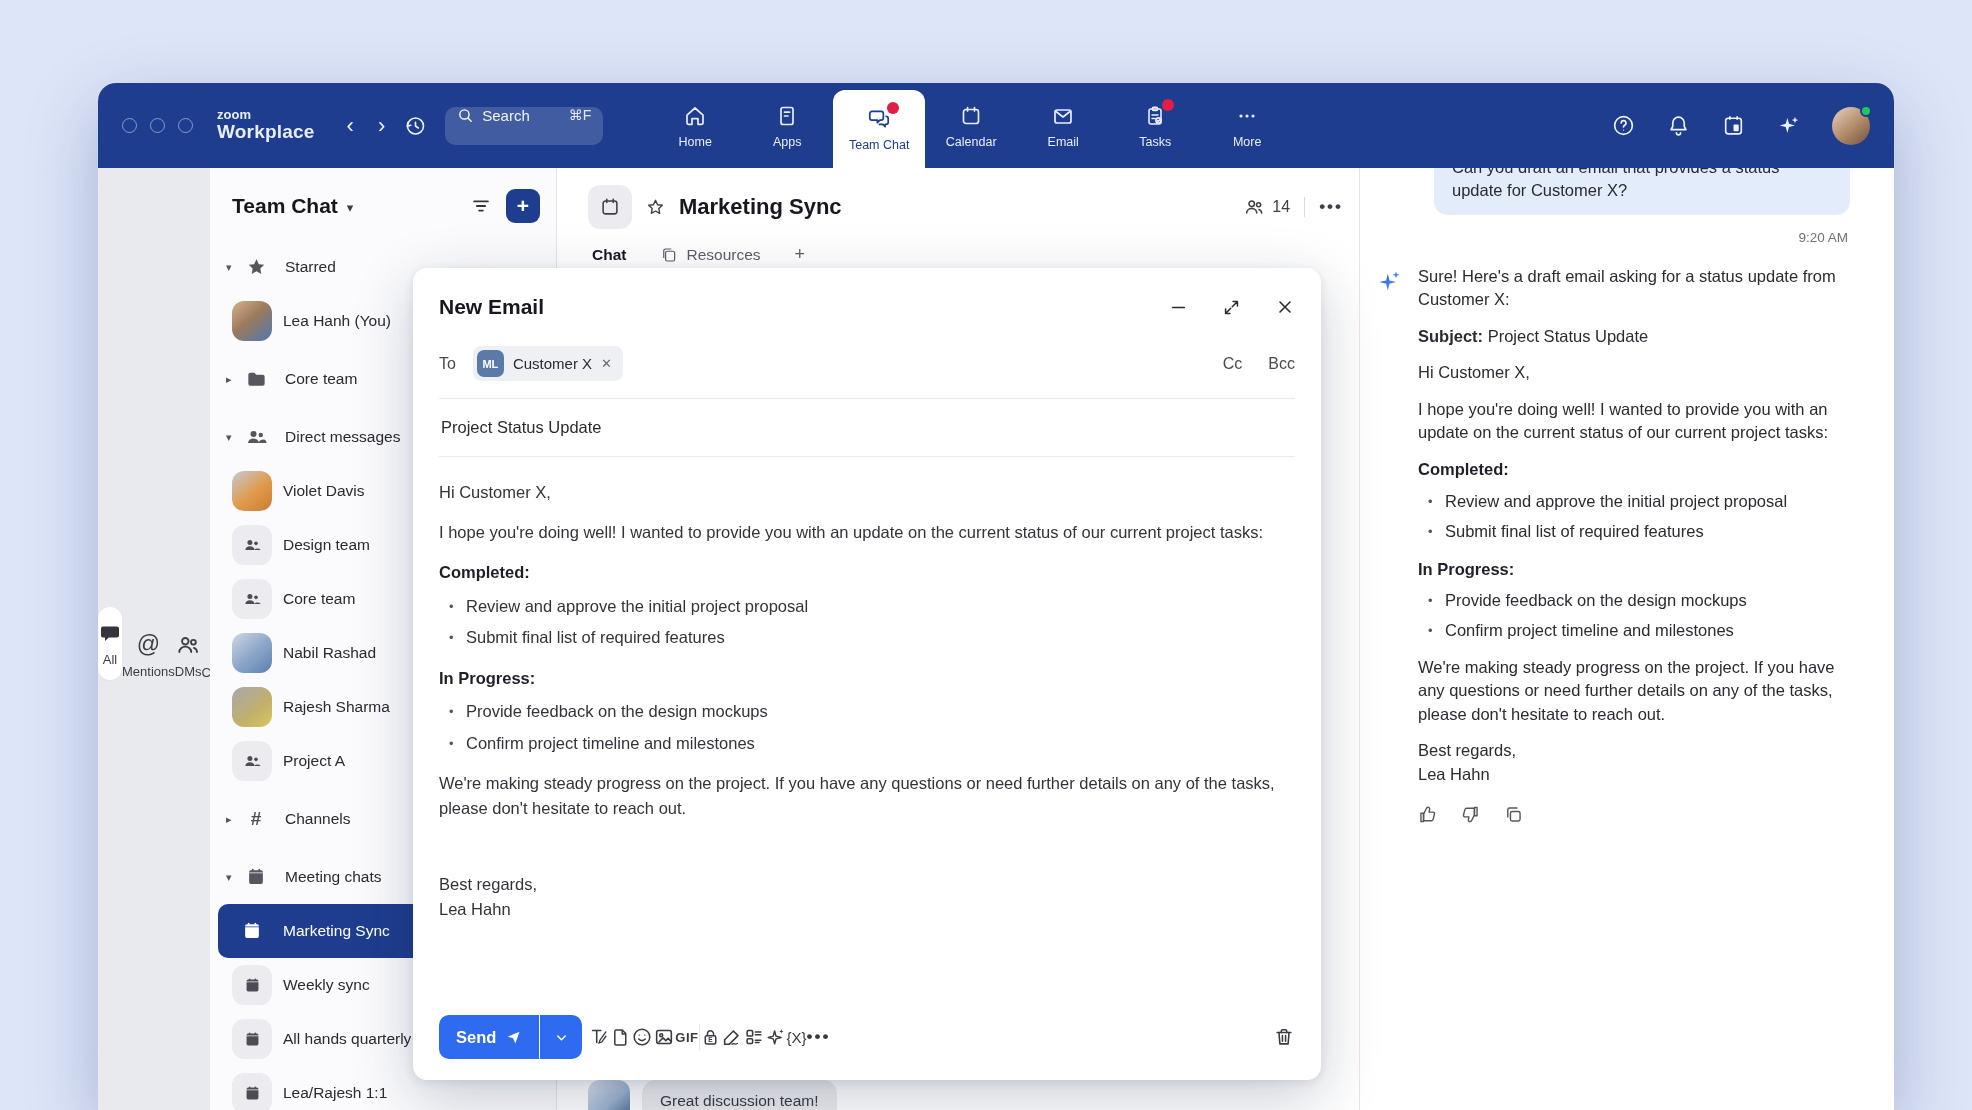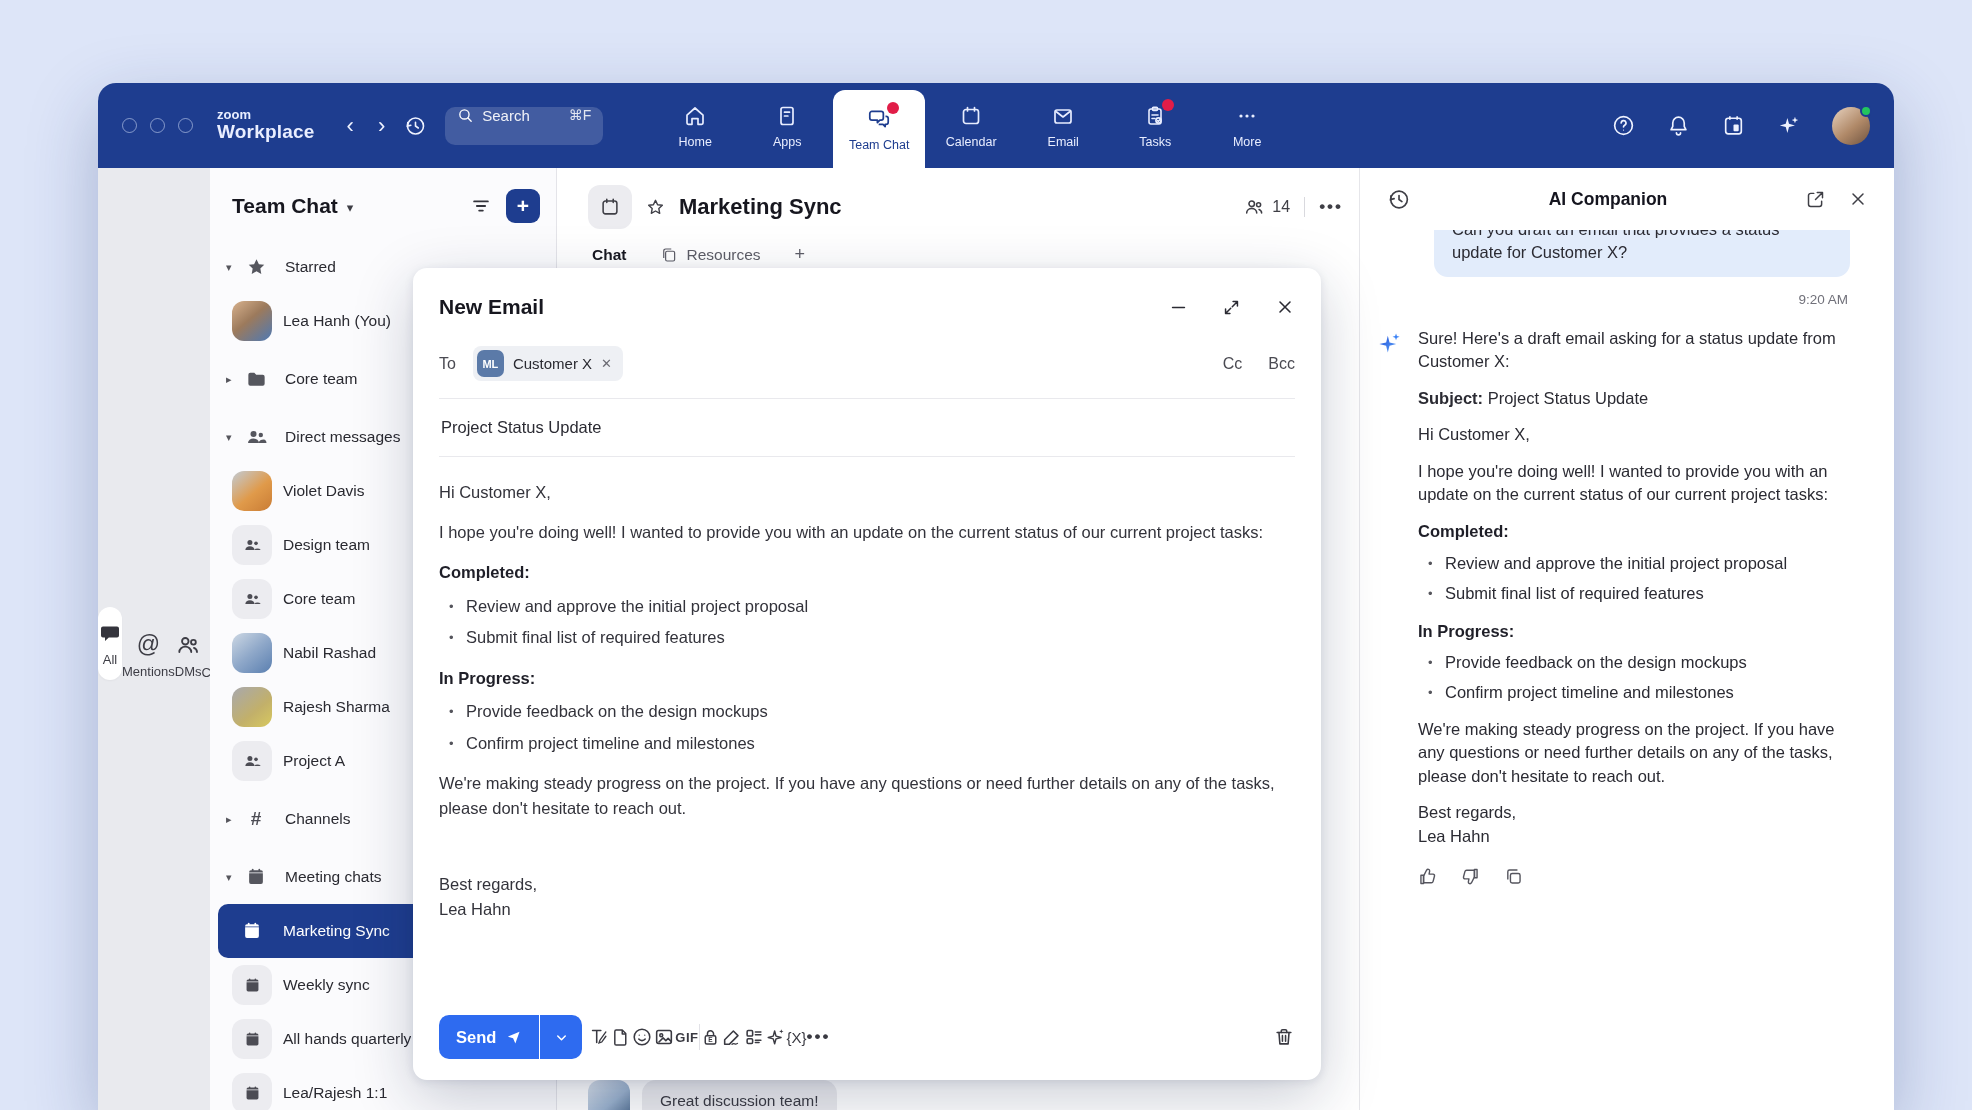--- a/index.html
+++ b/index.html
@@ -572,43 +572,20 @@
         </span>
         <span class="tab-plus">+</span>
       </div>
       <div class="main-bottom">
         <span class="bm-av"></span>
         <span class="bm-bubble">Great discussion team!</span>
       </div>
     </div>
 
     <div class="ai-panel">
-      <div class="ai-header">
-        <span>
-            <svg width="25" height="25" viewBox="0 0 24 24" fill="none" stroke="#3f3f46" stroke-width="1.6" stroke-linecap="round">
-              <circle cx="12.5" cy="12" r="8"></circle>
-              <path d="M12.5 8.2v3.8l2.8 2"></path>
-              <path d="M4.8 8.5l-.4 3.6 3.4-.9"></path>
-            </svg>
-          </span>
-        <span class="ai-title">AI Companion</span>
-        <span class="ai-hicons">
-          <span>
-              <svg width="21" height="21" viewBox="0 0 24 24" fill="none" stroke="#3f3f46" stroke-width="1.7" stroke-linecap="round" stroke-linejoin="round">
-                <path d="M10 5H6.5A2.5 2.5 0 0 0 4 7.5v10A2.5 2.5 0 0 0 6.5 20h10a2.5 2.5 0 0 0 2.5-2.5V14"></path>
-                <path d="M14 4h6v6M20 4l-8 8"></path>
-              </svg>
-            </span>
-          <span>
-              <svg width="20" height="20" viewBox="0 0 24 24" stroke="#3f3f46" stroke-width="1.8" stroke-linecap="round">
-                <path d="M6 6l12 12M18 6 6 18"></path>
-              </svg>
-            </span>
-        </span>
-      </div>
       <div class="ai-content">
         <div class="ai-bubble">Can you draft an email that provides a status update for Customer X?</div>
         <div class="ai-time">9:20 AM</div>
         <div class="ai-response">
           <span class="ai-spark">
             <svg width="27" height="27" viewBox="0 0 24 24">
                 <defs>
                   <linearGradient id="sg" x1="0" y1="0" x2="1" y2="1">
                     <stop offset="0" stop-color="#1d4ed8"></stop>
                     <stop offset="1" stop-color="#60a5fa"></stop>

